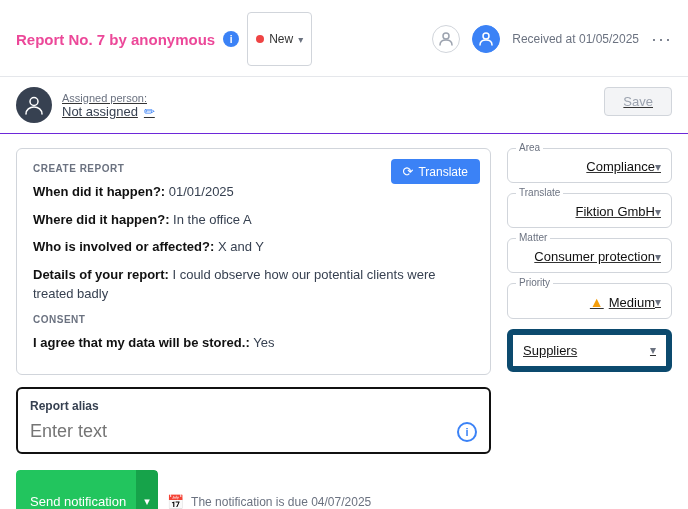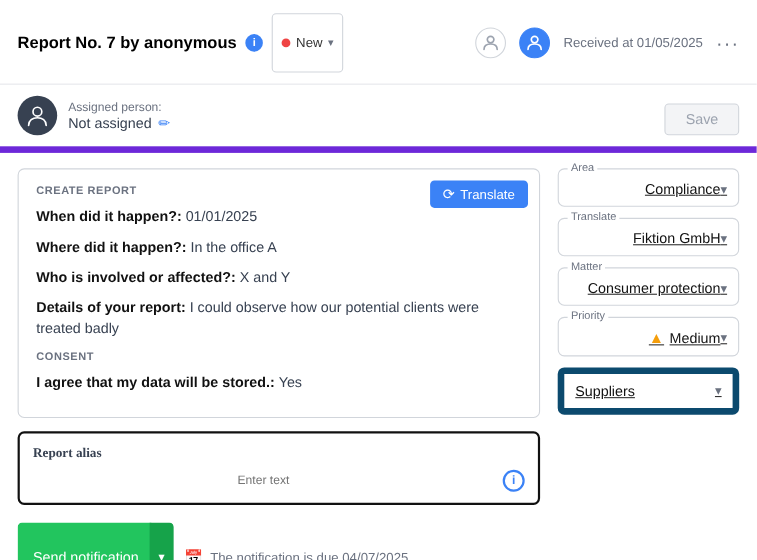--- a/index.html
+++ b/index.html
@@ -21,21 +21,21 @@
       border-bottom: 1px solid #e5e7eb;
     }
     .header-left {
       display: flex;
       align-items: center;
       gap: 8px;
     }
     .header-title {
       font-size: 15px;
       font-weight: 600;
-      color: #000000;
+      color: #ec4899;
     }
     .info-icon {
       width: 16px;
       height: 16px;
       border-radius: 50%;
       background: #3b82f6;
       color: #fff;
       font-size: 10px;
       font-weight: bold;
       display: inline-flex;
@@ -92,24 +92,25 @@
     .dots-menu {
       font-size: 18px;
       color: #6b7280;
       cursor: pointer;
       letter-spacing: 1px;
     }
 
     
     .assigned-row {
       display: flex;
-      align-items: flex-end;
+      align-items: flex-start;
       justify-content: space-between;
       padding: 10px 16px;
-      border-bottom: 6px solid #6d28d9;
+      border-bottom: 1px solid #6d28d9;
+      text-decoration: underline;
     }
     .assigned-left {
       display: flex;
       align-items: center;
       gap: 10px;
     }
     .avatar-circle {
       width: 36px;
       height: 36px;
       border-radius: 50%;
@@ -210,35 +211,33 @@
     .alias-box {
       border: 2px solid #111;
       border-radius: 6px;
       padding: 10px 12px;
     }
     .alias-label {
       font-size: 12px;
       font-weight: 600;
       color: #374151;
       margin-bottom: 8px;
-      font-family: Liberation Serif, serif;
     }
     .alias-input-row {
       display: flex;
       align-items: center;
       gap: 8px;
     }
     .alias-input {
       flex: 1;
       border: none;
       outline: none;
-      font-size: 11px;
+      font-size: 18px;
       color: #737373;
       background: transparent;
-      text-align: center;
     }
     .info-circle {
       width: 20px;
       height: 20px;
       border-radius: 50%;
       border: 2px solid #3b82f6;
       color: #3b82f6;
       font-size: 11px;
       font-weight: bold;
       display: flex;

